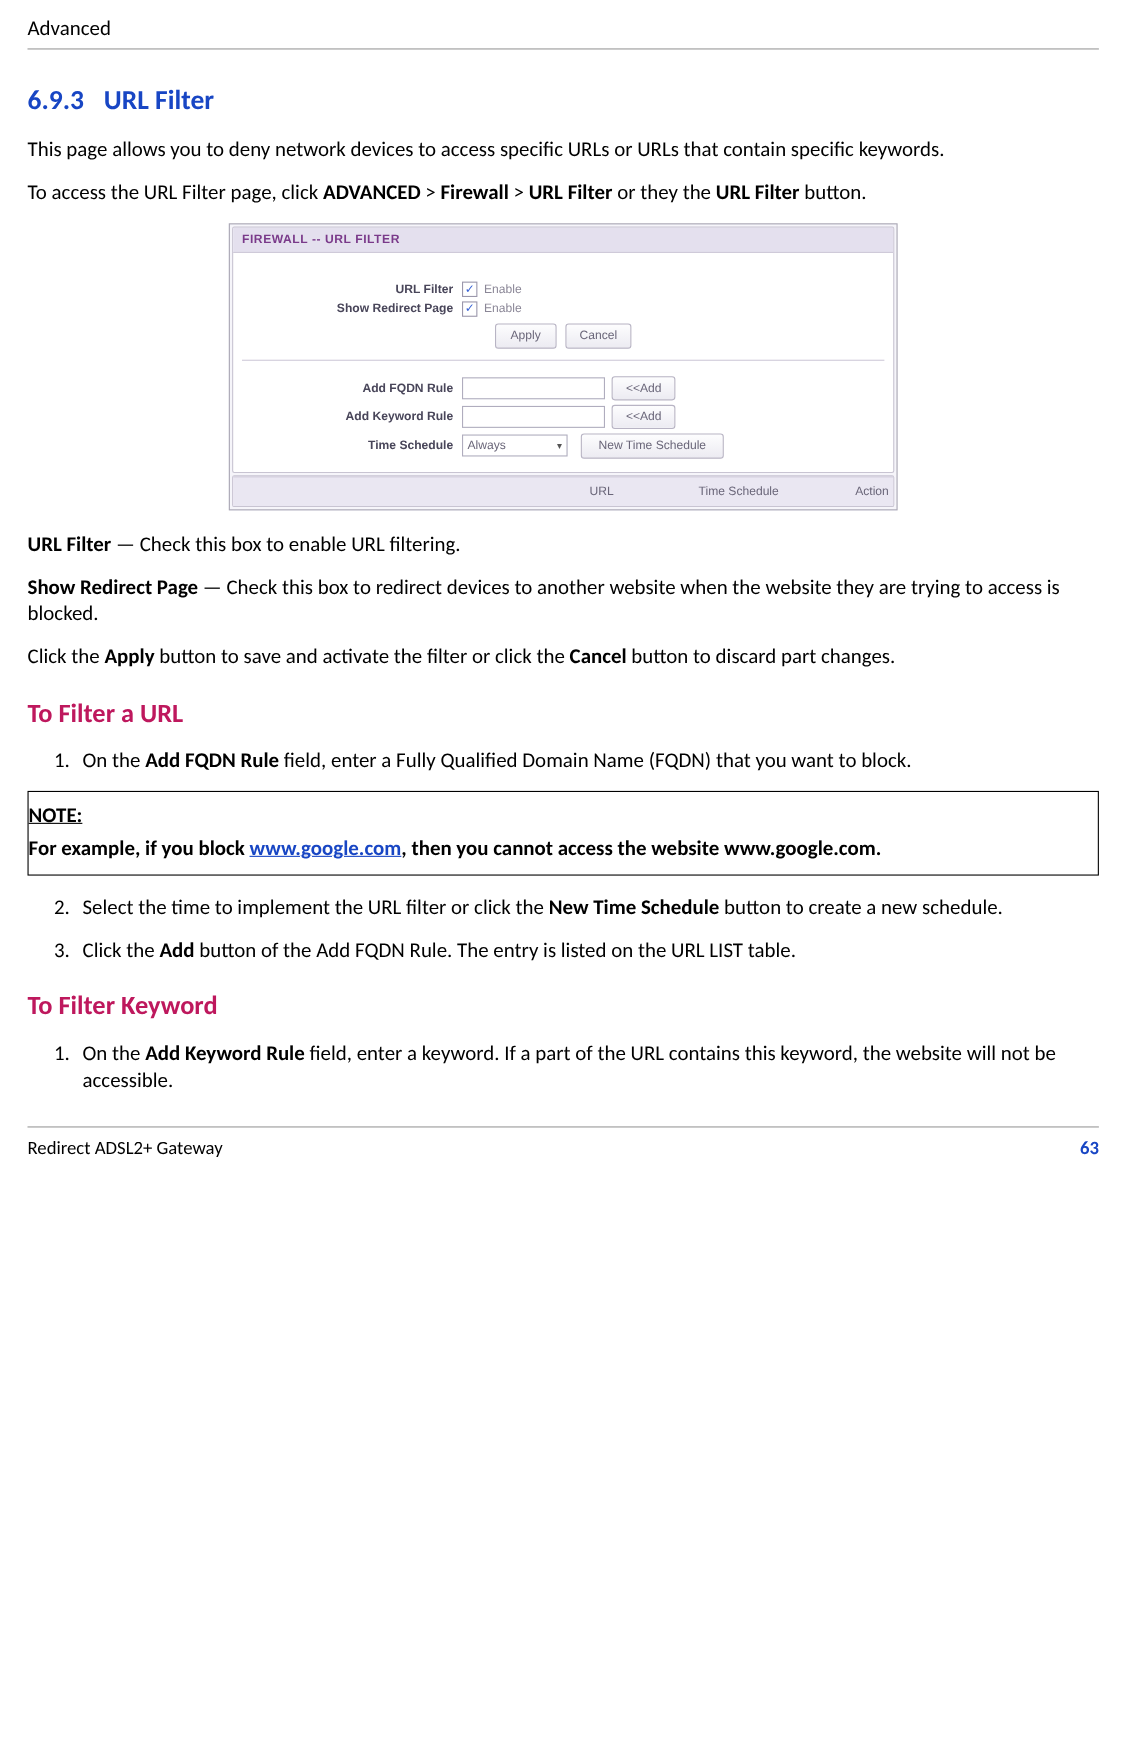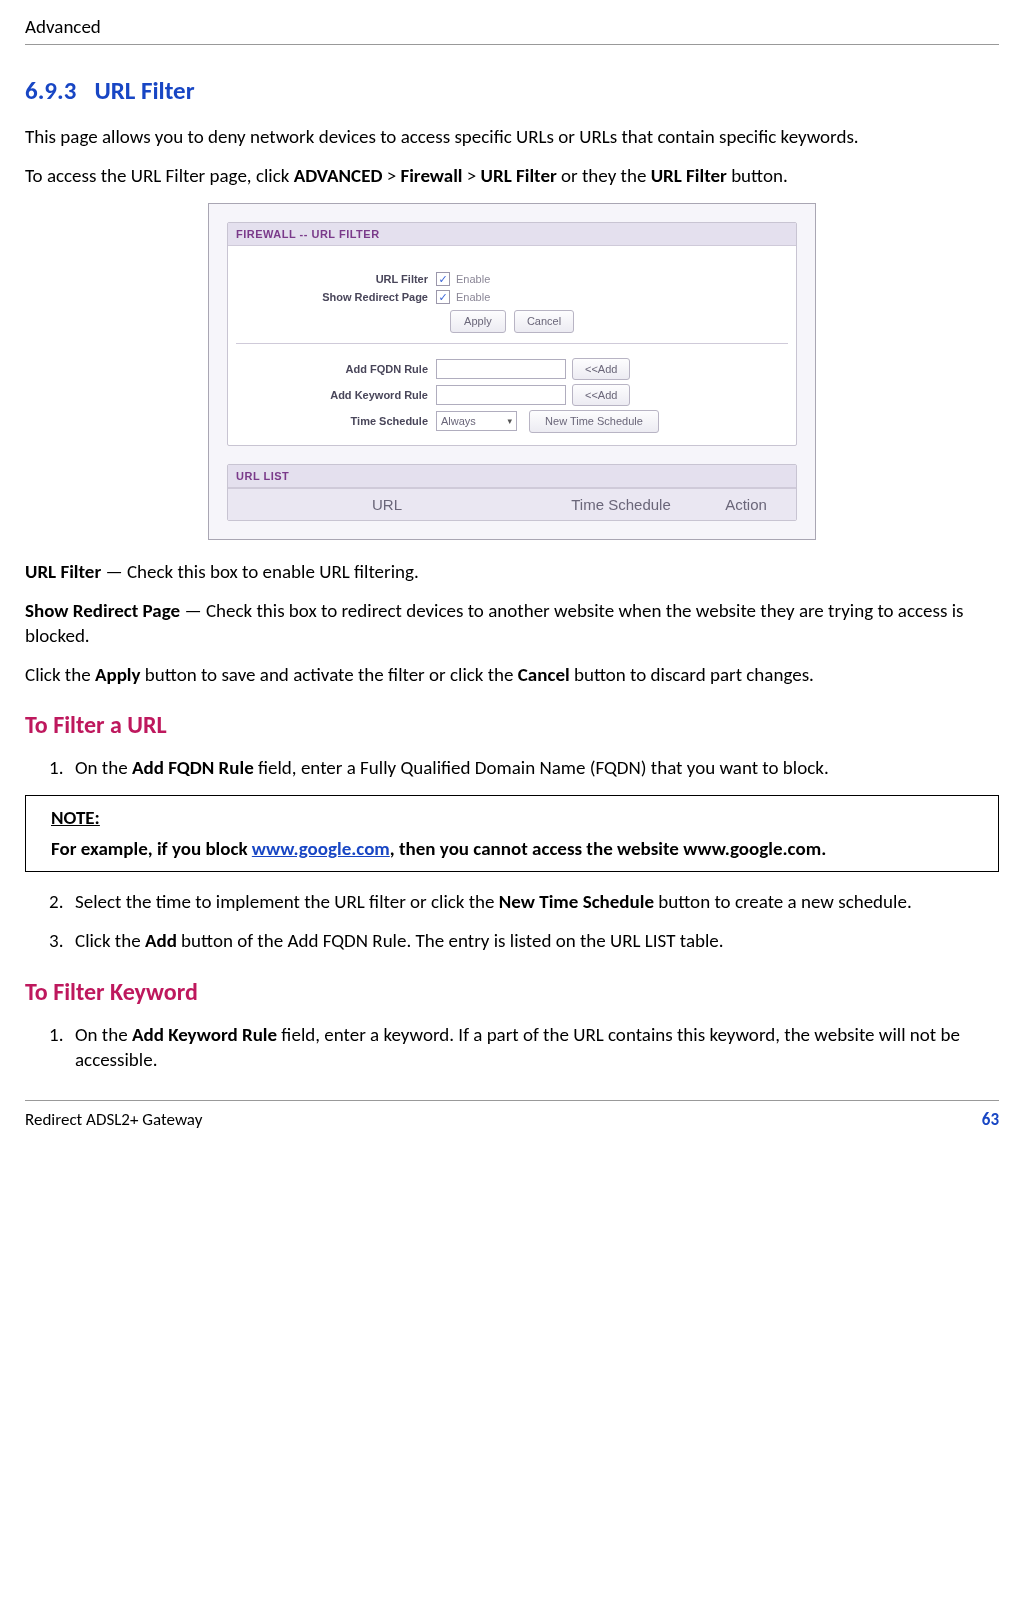--- a/index.html
+++ b/index.html
@@ -35,21 +35,21 @@
       font-size: 24px;
       font-weight: bold;
       margin-top: 22px;
       margin-bottom: 16px;
     }
     ol { list-style: none; padding-left: 0; }
     ol li { position: relative; padding-left: 50px; margin-bottom: 14px; font-size: 19px; }
     ol li .list-num { position: absolute; left: 24px; }
     .note-box {
       border: 1px solid #000;
-      padding: 10px 25px;
+      padding: 10px 0;
       margin-bottom: 18px;
     }
     .note-box .note-label { font-weight: bold; text-decoration: underline; }
     .note-box p { margin-bottom: 0; margin-top: 6px; font-weight: bold; }
     .link { color: #1846c4; text-decoration: underline; }
     .footer {
       border-top: 1px solid #999;
       margin-top: 28px;
       padding-top: 8px;
       display: flex;
@@ -65,21 +65,21 @@
       width: 608px;
       border: 1px solid #a9a6b3;
       background: #f6f5fa;
       font-family: Arial, sans-serif;
       font-size: 11px;
       color: #5a5669;
     }
     .shot .panel {
       border: 1px solid #c8c4d2;
       border-radius: 2px;
-      margin: 18px;
+      margin: 2px;
       background: #fff;
     }
     .shot .panel-head {
       background: #e4e0ee;
       color: #7a3a8a;
       font-weight: bold;
       font-size: 11px;
       padding: 4px 8px;
       letter-spacing: 0.5px;
       border-bottom: 1px solid #cfcad9;
@@ -98,30 +98,30 @@
     .shot .btn {
       border: 1px solid #b8b4c4; border-radius: 3px;
       background: linear-gradient(#fdfdfe,#ecebf2);
       color: #6a6679; font-size: 11px;
       padding: 3px 12px; min-width: 56px; text-align: center;
     }
     .shot .ti {
       border: 1px solid #b0adbe; height: 20px; width: 130px; background: #fff;
     }
     .shot .sel {
-      border: 1px solid #b0adbe; height: 20px; width: 81px; background: #fff;
+      border: 1px solid #b0adbe; height: 20px; width: 96px; background: #fff;
       display: inline-flex; align-items: center; padding: 0 4px; gap: 6px;
       color: #6a6679; font-size: 11px; position: relative;
     }
     .shot .sel .caret { position:absolute; right:4px; font-size:9px; color:#555; }
     .shot .btn.long { min-width: 130px; }
     .shot .listhead {
       display: grid; grid-template-columns: 1fr 150px 100px;
-      background: #eae7f2; color: #6a6679; font-size: 15px;
-      text-align: center; border-top: 1px solid #cfcad9;
+      background: #eae7f2; color: #6a6679; font-size: 11px;
+      text-align: right; border-top: 1px solid #cfcad9;
     }
     .shot .listhead div { padding: 6px 4px; }
     .shot .sect2 { border-top: 1px solid #cfcad9; margin-top: 10px; padding-top: 10px; }
   </style>
 </head>
 <body>
 
 <div class="header-title">Advanced</div>
 
 <h2 class="section-heading">
@@ -174,21 +174,20 @@
                 <span>Always</span>
                 <span class="caret">▾</span>
               </div>
             <div style="width:12px;"></div>
             <div class="btn long">New Time Schedule</div>
           </div>
         </div>
       </div>
     </div>
     <div class="panel">
-      <div class="panel-head">URL LIST</div>
       <div class="listhead">
         <div>URL</div>
         <div>Time Schedule</div>
         <div>Action</div>
       </div>
     </div>
   </div>
 </div>
 
 <p>

